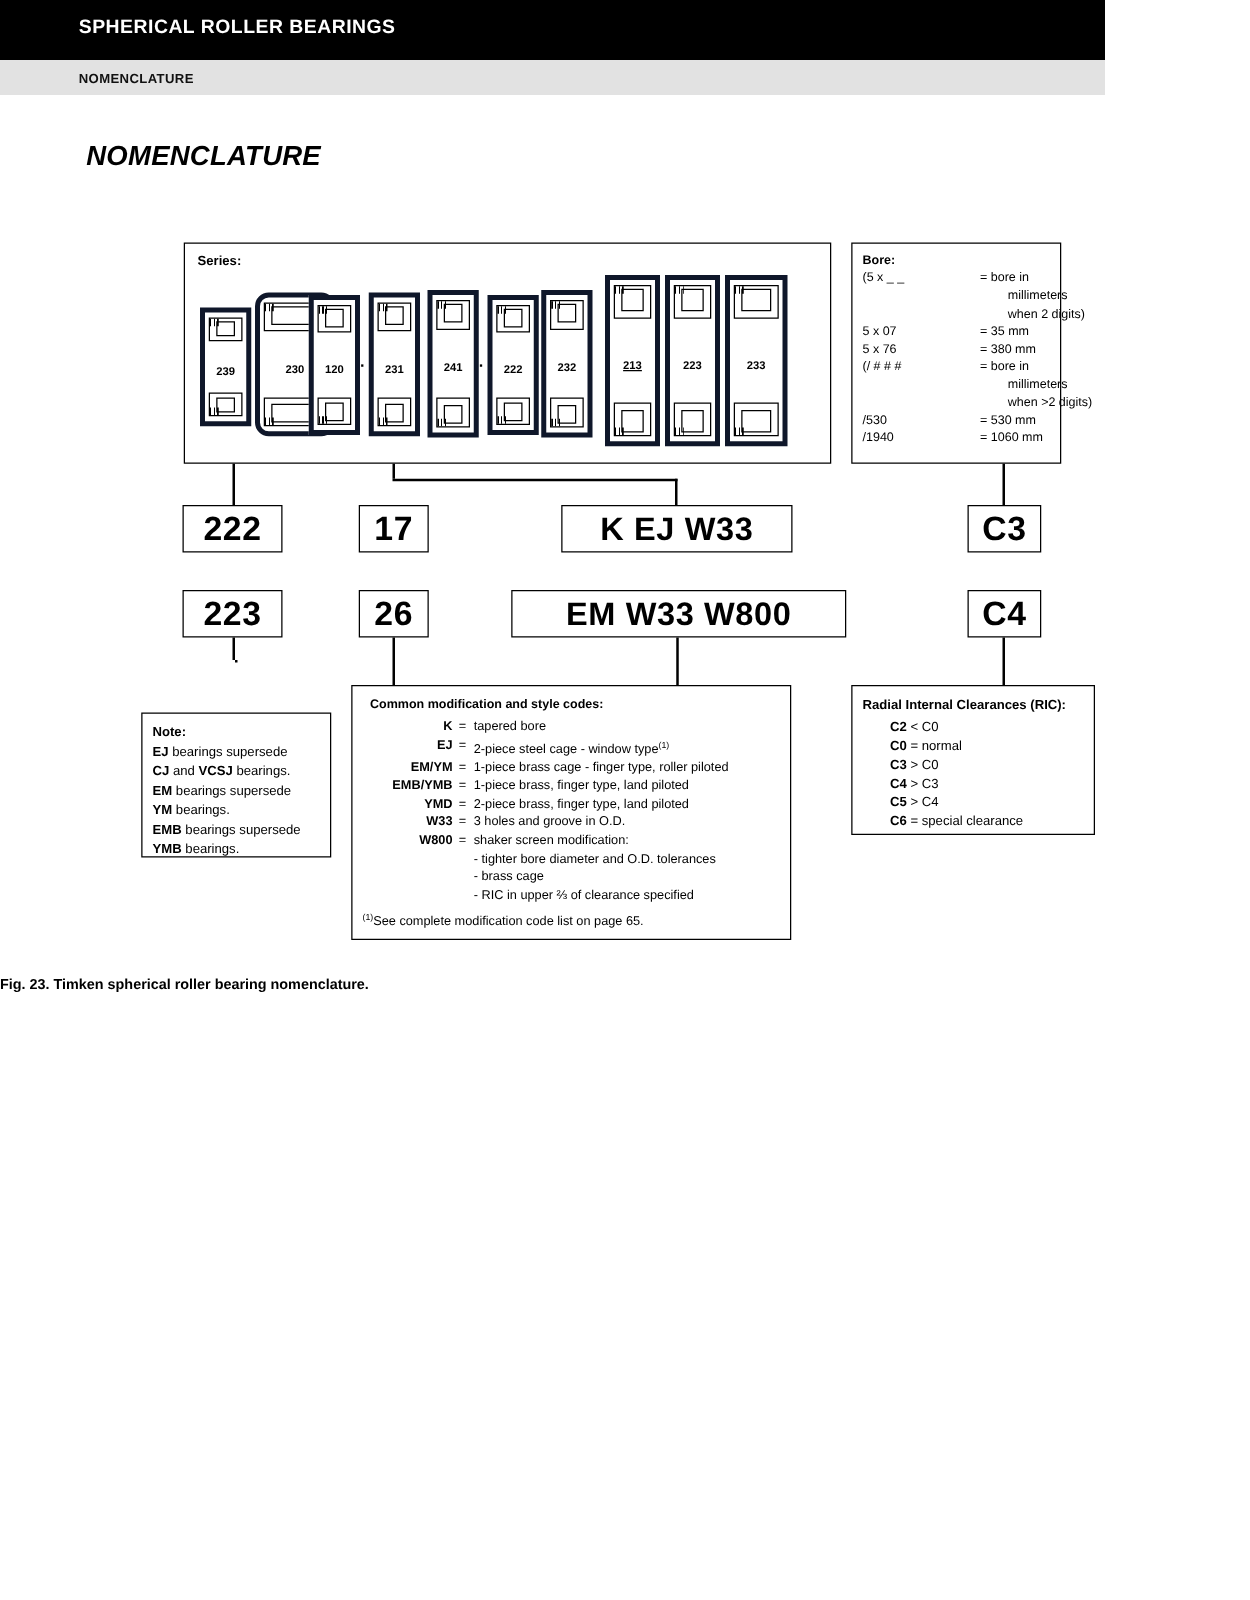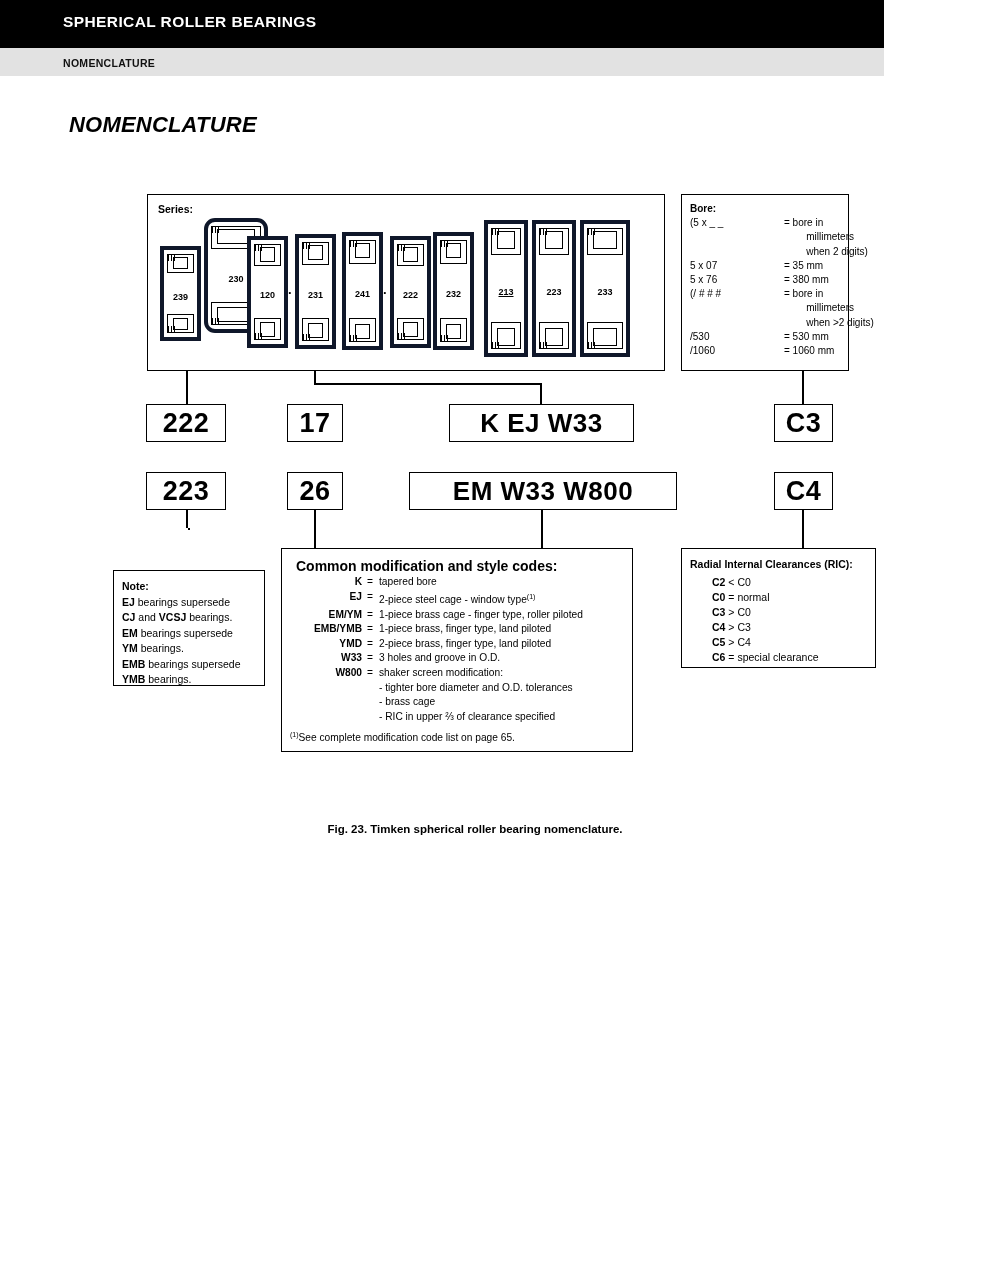--- a/index.html
+++ b/index.html
@@ -179,21 +179,21 @@
     font-size: 10.5px;
     line-height: 15.5px;
   }
   .note-inner b { font-weight: bold; }
 
   
   #mod-box { left: 281px; top: 548px; width: 352px; height: 204px; }
   .mod-title {
     position: absolute;
     left: 14px; top: 9px;
-    font-size: 14px;
+    font-size: 10px;
     font-weight: bold;
   }
   .mod-list {
     position: absolute;
     left: 8px;
     top: 26px;
     right: 6px;
     font-size: 10.2px;
     line-height: 14.6px;
   }
@@ -231,24 +231,22 @@
     line-height: 15px;
   }
   .ric-list b { font-weight: bold; margin-left: 22px; }
 
   
   .caption {
     position: absolute;
     left: 0;
     top: 782px;
     width: 950px;
-    text-align: center;
     font-size: 11.5px;
     font-weight: bold;
-    margin-top: 41px;
   }
 </style>
 </head>
 <body>
 
 <div class="header-bar">
   <div class="title">SPHERICAL ROLLER BEARINGS</div>
 </div>
 <div class="subheader-bar">
   <div class="subtitle">NOMENCLATURE</div>
@@ -263,21 +261,21 @@
     <div class="series-cells" id="series-cells">
         <div class="scell" style="left: 0px; top: 28px; width: 41px; height: 95px;">
           <div class="bear-top" style="top: 4px; height: 19px;"></div>
           <div class="bear-roll" style="left: 9px; right: 9px; top: 7px; height: 12px;"></div>
           <div class="bear-bot" style="bottom: 4px; height: 19px;"></div>
           <div class="bear-roll" style="left: 9px; right: 9px; bottom: 7px; height: 12px;"></div>
           <div class="hatch" style="left: 4px; width: 7px; top: 5px; height: 6px;"></div>
           <div class="hatch" style="left: 4px; width: 7px; bottom: 5px; height: 6px;"></div>
           <div class="num" style="top: 42px;">239</div>
         </div>
-        <div class="scell" style="left: 44px; top: 0; width: 64px; height: 115px; border-radius: 11px;">
+        <div class="scell" style="left: 44px; top: 16px; width: 64px; height: 115px; border-radius: 11px;">
           <div class="bear-top" style="top: 4px; height: 23px;"></div>
           <div class="bear-roll" style="left: 9px; right: 9px; top: 7px; height: 15px;"></div>
           <div class="bear-bot" style="bottom: 4px; height: 23px;"></div>
           <div class="bear-roll" style="left: 9px; right: 9px; bottom: 7px; height: 15px;"></div>
           <div class="hatch" style="left: 4px; width: 7px; top: 5px; height: 6px;"></div>
           <div class="hatch" style="left: 4px; width: 7px; bottom: 5px; height: 6px;"></div>
           <div class="num" style="top: 52px;">230</div>
         </div>
         <div class="scell" style="left: 87px; top: 18px; width: 41px; height: 112px;">
           <div class="bear-top" style="top: 4px; height: 22px;"></div>
@@ -390,21 +388,21 @@
           </div>
           <div class="bore-row">
             <div class="c1"></div>
             <div class="c2" style="white-space: pre;">        when &gt;2 digits)</div>
           </div>
           <div class="bore-row">
             <div class="c1">/530</div>
             <div class="c2" style="white-space: pre;">= 530 mm</div>
           </div>
           <div class="bore-row">
-            <div class="c1">/1060</div>
+            <div class="c1">/1940</div>
             <div class="c2" style="white-space: pre;">= 1060 mm</div>
           </div>
         </div>
     </div>
   </div>
 
   <div class="ln" style="left:186px; top:371px; width:2px; height:33px;"></div>
   <div class="ln" style="left:314px; top:371px; width:2px; height:12px;"></div>
   <div class="ln" style="left:314px; top:383px; width:228px; height:2px;"></div>
   <div class="ln" style="left:540px; top:383px; width:2px; height:21px;"></div>

